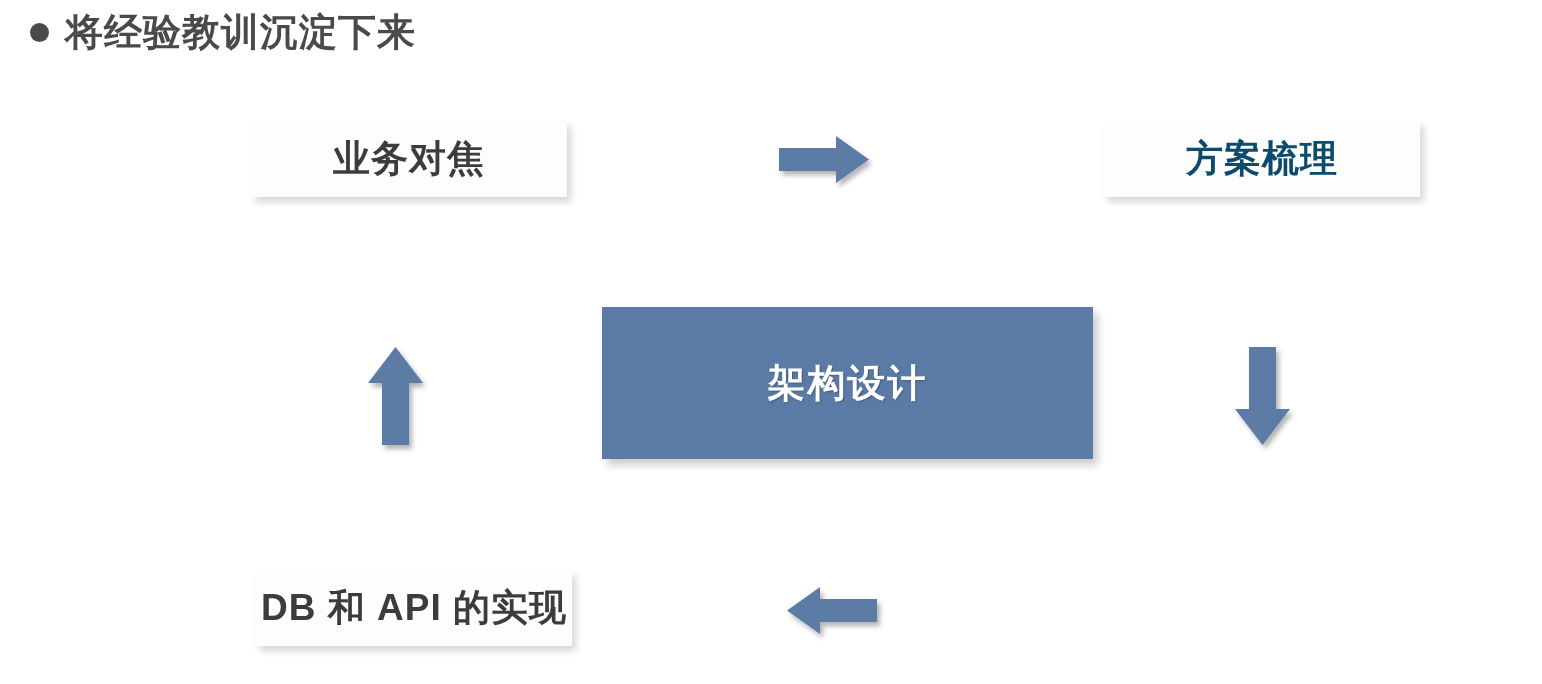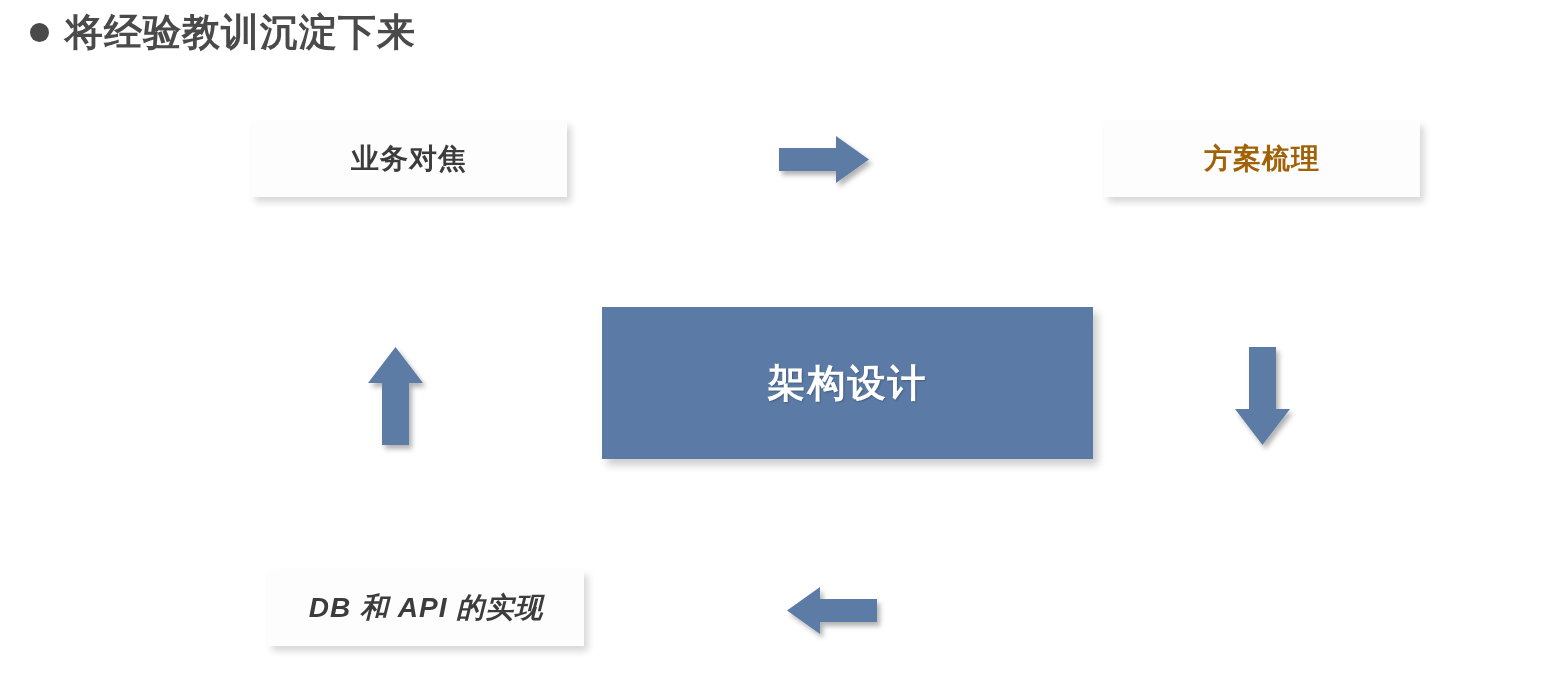--- a/index.html
+++ b/index.html
@@ -49,47 +49,47 @@
     display: flex;
     align-items: center;
     justify-content: center;
     box-sizing: border-box;
   }
   .node-white {
     background: #fdfdfd;
     box-shadow: 4px 5px 7px rgba(0,0,0,0.16);
   }
   .node-white .node-label {
-    font-size: 28px;
+    font-size: 37px;
     font-weight: bold;
     color: #3c3c3c;
     white-space: nowrap;
     letter-spacing: 1px;
   }
   .node-white.dark .node-label {
-    color: #a16207;
+    color: #0c4a6e;
   }
 
   .node-accent {
     background: #5b7ba6;
     box-shadow: 5px 6px 8px rgba(0,0,0,0.20);
   }
   .node-accent .node-label {
     font-size: 38px;
     font-weight: bold;
     color: #ffffff;
     white-space: nowrap;
     letter-spacing: 2px;
     text-shadow: 1px 1px 2px rgba(0,0,0,0.25);
   }
 
   
   #box-top-left      { left: 251px; top: 121px; width: 316px; height: 76px; }
   #box-top-right     { left: 1104px; top: 121px; width: 316px; height: 76px; }
-  #box-bottom-left   { left: 268px; top: 570px; width: 316px; height: 76px; font-style: italic; }
+  #box-bottom-left   { left: 256px; top: 570px; width: 316px; height: 76px; }
   #box-bottom-right  { left: 1104px; top: 570px; width: 316px; height: 76px; }
   #box-center        { left: 602px; top: 307px; width: 491px; height: 152px; }
 
   
   .arrow {
     position: absolute;
   }
   .arrow svg { display: block; overflow: visible; }
 
   #arrow-right { left: 779px; top: 136px;  width: 90px;  height: 47px; }

